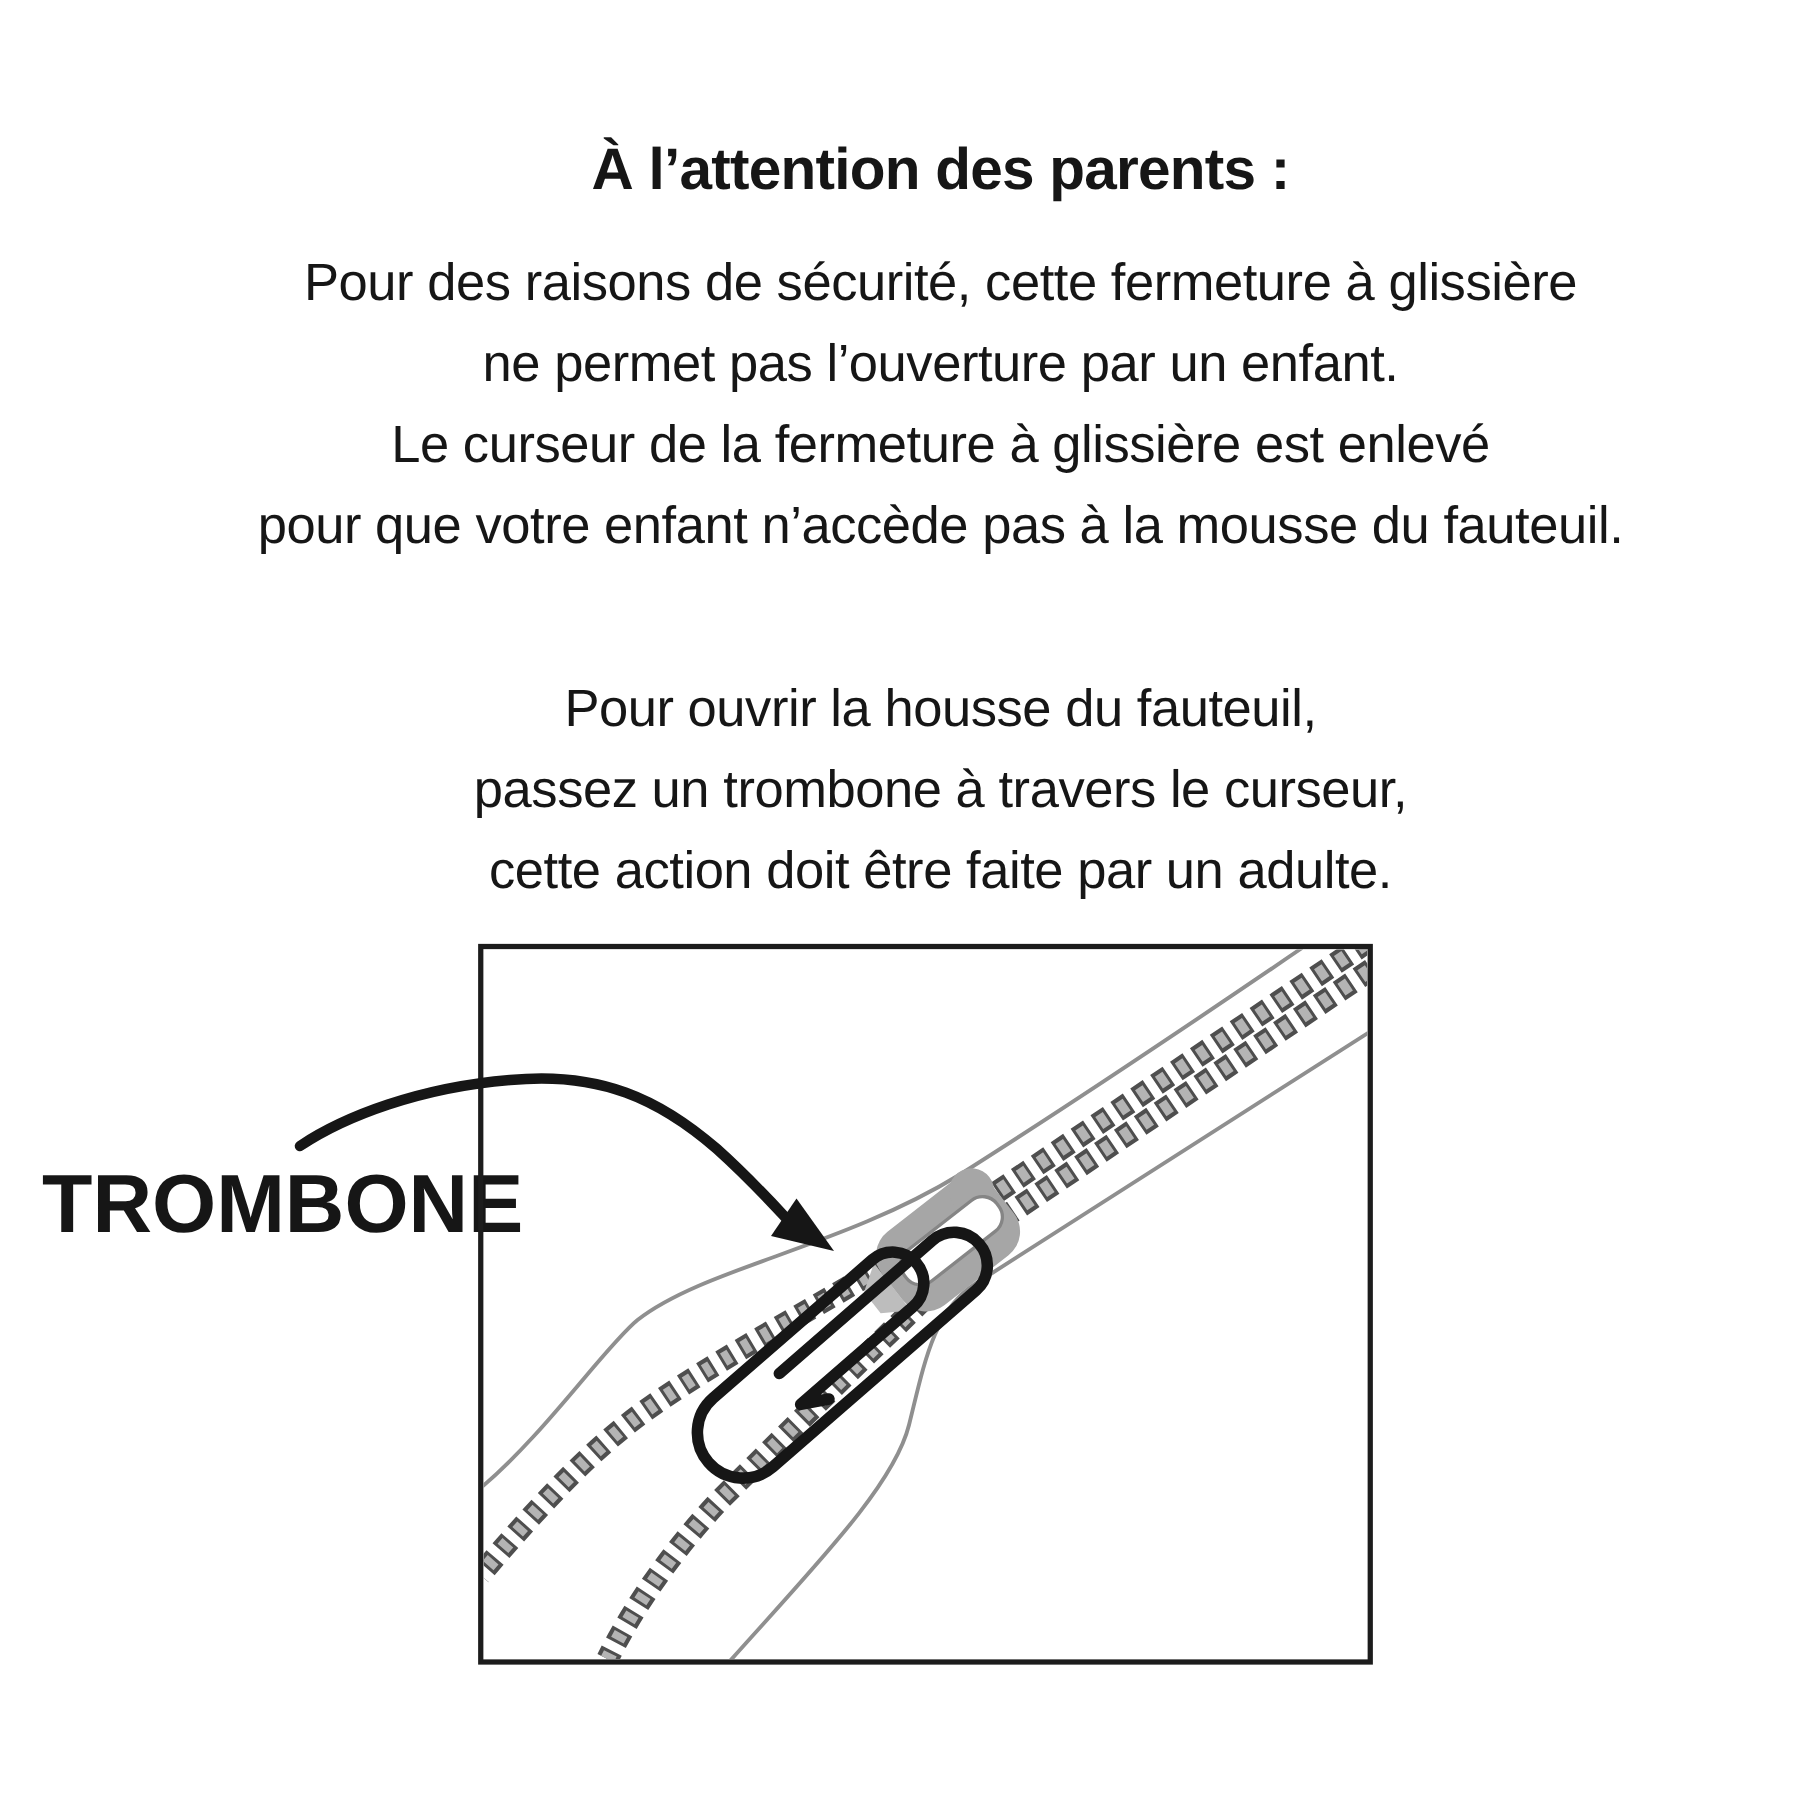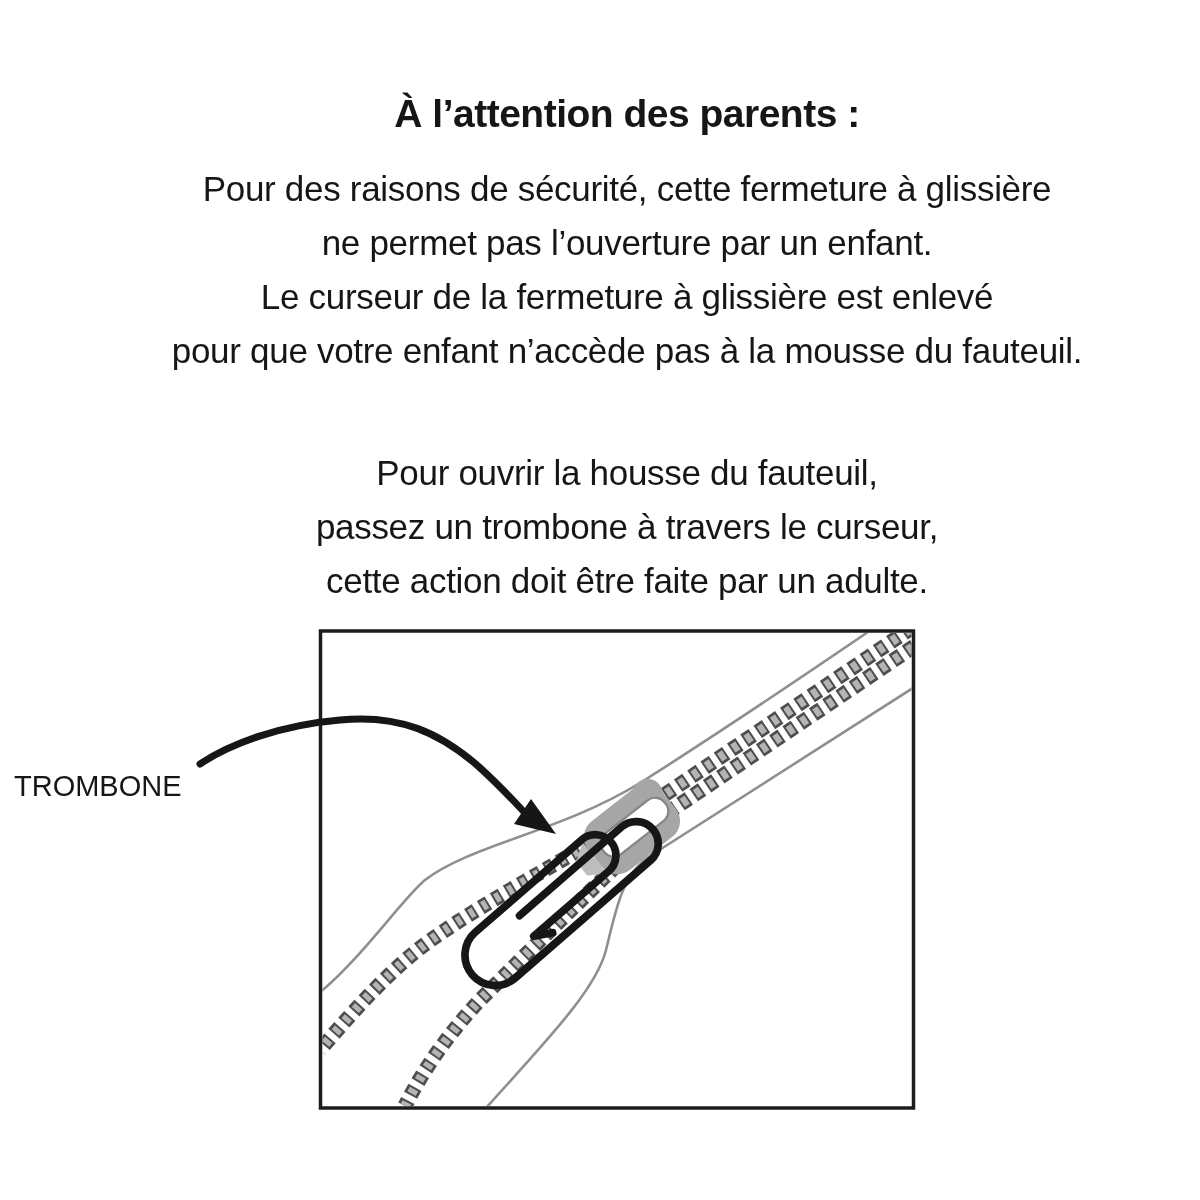--- a/index.html
+++ b/index.html
@@ -32,22 +32,22 @@
     font-size: 39px; font-weight: bold; letter-spacing: -0.5px;
   }
   .para { position: absolute; left: 0; width: 100%; font-size: 35px; line-height: 54px; letter-spacing: -0.3px; }
   .para-intro { top: 162px; }
   .para-instructions { top: 446px; }
 
   .figure { position: absolute; left: 0; top: 620px; width: 1200px; height: 580px; }
   .figure svg { position: absolute; left: 0; top: 0; }
 
   .trombone-label {
-    position: absolute; left: 14px; top: 770px;
-    font-size: 29px; font-weight: normal; letter-spacing: 0px;
+    position: absolute; left: 28px; top: 770px;
+    font-size: 55px; font-weight: bold; letter-spacing: 0px;
   }
 
   
   .box-border { fill: none; stroke: var(--border); stroke-width: 3.5; }
   .tape { fill: none; stroke: var(--tape_line); stroke-width: 2.6; }
   .teeth-dark { fill: none; stroke: var(--teeth_outline); stroke-width: 15; }
   .teeth-light { fill: none; stroke: var(--teeth); stroke-width: 9.5; }
   .slider-body { fill: var(--slider); }
   .slider-mouth { fill: var(--slider_mouth); }
   .slider-slot { fill: var(--slot_fill); stroke: var(--slot_stroke); stroke-width: 2.2; }

